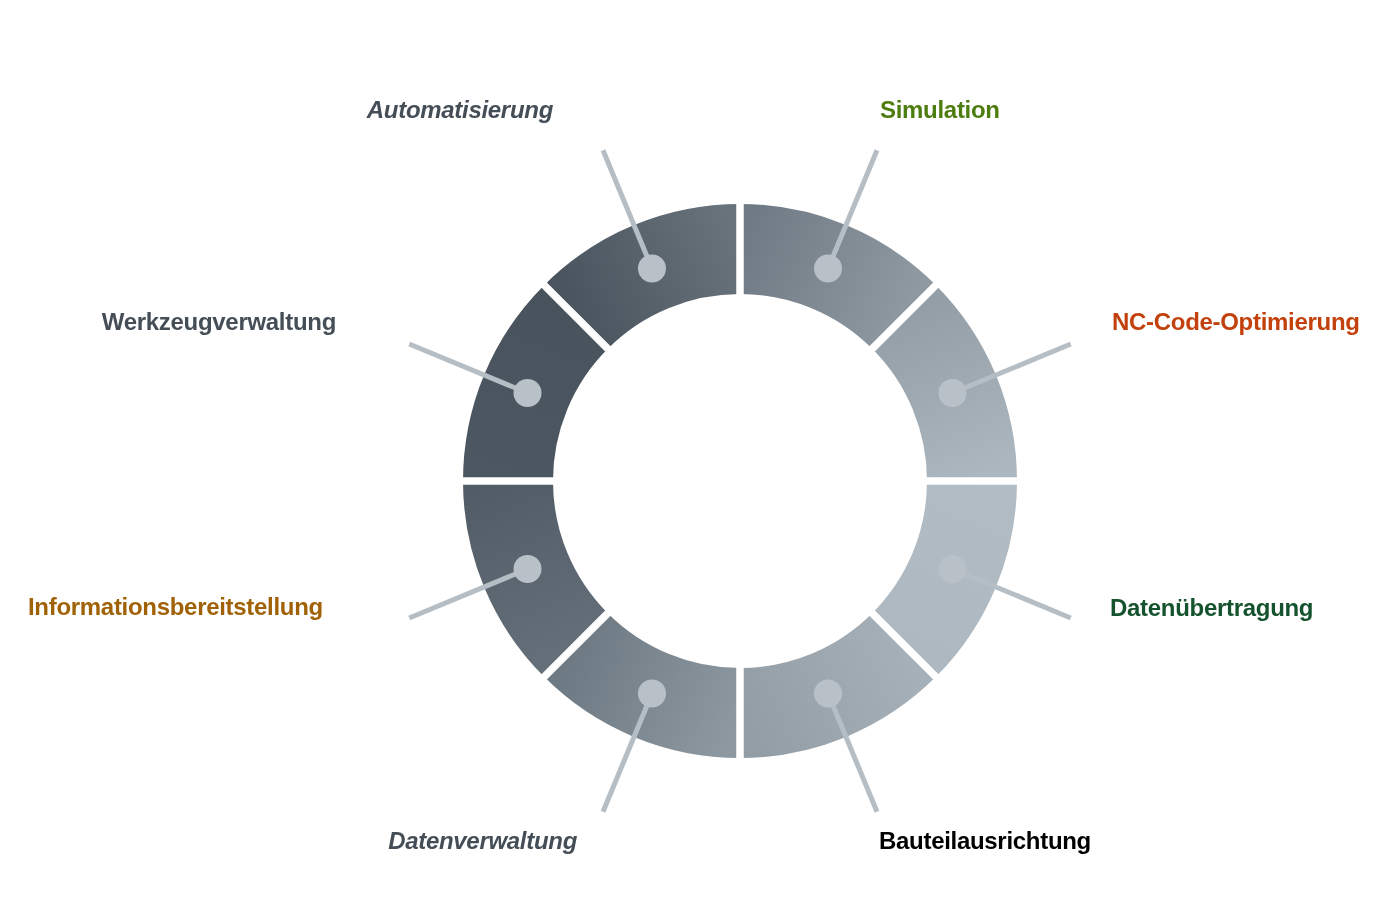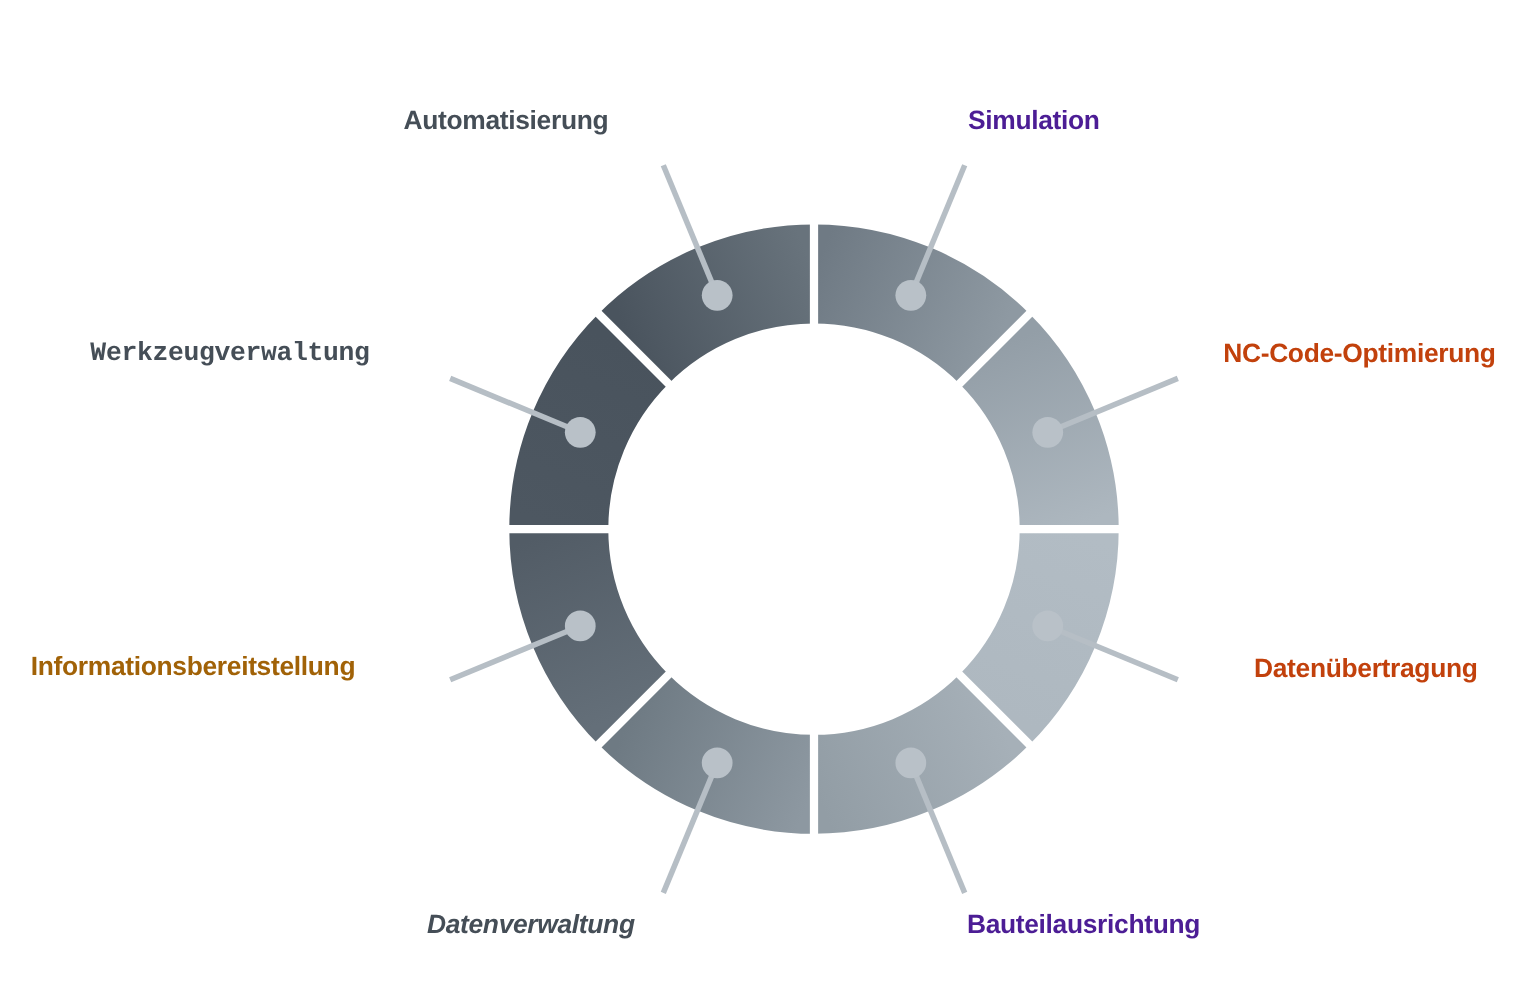--- a/index.html
+++ b/index.html
@@ -96,22 +96,22 @@
       <line x1="651.9828105560294" y1="693.492292477596" x2="602.9993312132981" y2="811.7488726390407" stroke="#B6BEC5" stroke-width="5"></line>
       <circle cx="651.9828105560294" cy="693.492292477596" r="14" fill="#B9C1C8"></circle>
       <line x1="527.507707522404" y1="569.0171894439706" x2="409.2511273609593" y2="618.000668786702" stroke="#B6BEC5" stroke-width="5"></line>
       <circle cx="527.507707522404" cy="569.0171894439706" r="14" fill="#B9C1C8"></circle>
       <line x1="527.5077075224041" y1="392.9828105560293" x2="409.2511273609594" y2="343.99933121329775" stroke="#B6BEC5" stroke-width="5"></line>
       <circle cx="527.5077075224041" cy="392.9828105560293" r="14" fill="#B9C1C8"></circle>
       <line x1="651.9828105560294" y1="268.507707522404" x2="602.999331213298" y2="150.2511273609593" stroke="#B6BEC5" stroke-width="5"></line>
       <circle cx="651.9828105560294" cy="268.507707522404" r="14" fill="#B9C1C8"></circle>
     </svg>
   <div id="labels">
-      <div class="seg-label" style="top: 97px; left: 880px; color: #4c1d95;">Simulation</div>
+      <div class="seg-label" style="top: 97px; left: 880px; color: #4d7c0f;">Simulation</div>
       <div class="seg-label" style="top: 309px; left: 1112px; color: #c2410c;">NC-Code-Optimierung</div>
-      <div class="seg-label" style="top: 595px; left: 1140px; color: #c2410c;">Datenübertragung</div>
-      <div class="seg-label" style="top: 828px; left: 879px; color: #4c1d95;">Bauteilausrichtung</div>
+      <div class="seg-label" style="top: 595px; left: 1110px; color: #14532d;">Datenübertragung</div>
+      <div class="seg-label" style="top: 828px; left: 879px; color: #000000;">Bauteilausrichtung</div>
       <div class="seg-label" style="top: 828px; right: 823px; color: rgb(69, 78, 87); font-style: italic;">Datenverwaltung</div>
       <div class="seg-label" style="top: 594px; left: 28px; color: #a16207;">Informationsbereitstellung</div>
-      <div class="seg-label" style="top: 309px; right: 1064px; color: rgb(69, 78, 87); font-family: Liberation Mono, monospace;">Werkzeugverwaltung</div>
-      <div class="seg-label" style="top: 97px; right: 847px; color: rgb(69, 78, 87);">Automatisierung</div>
+      <div class="seg-label" style="top: 309px; right: 1064px; color: rgb(69, 78, 87);">Werkzeugverwaltung</div>
+      <div class="seg-label" style="top: 97px; right: 847px; color: rgb(69, 78, 87); font-style: italic;">Automatisierung</div>
     </div>
 </div>
 
 </body></html>

